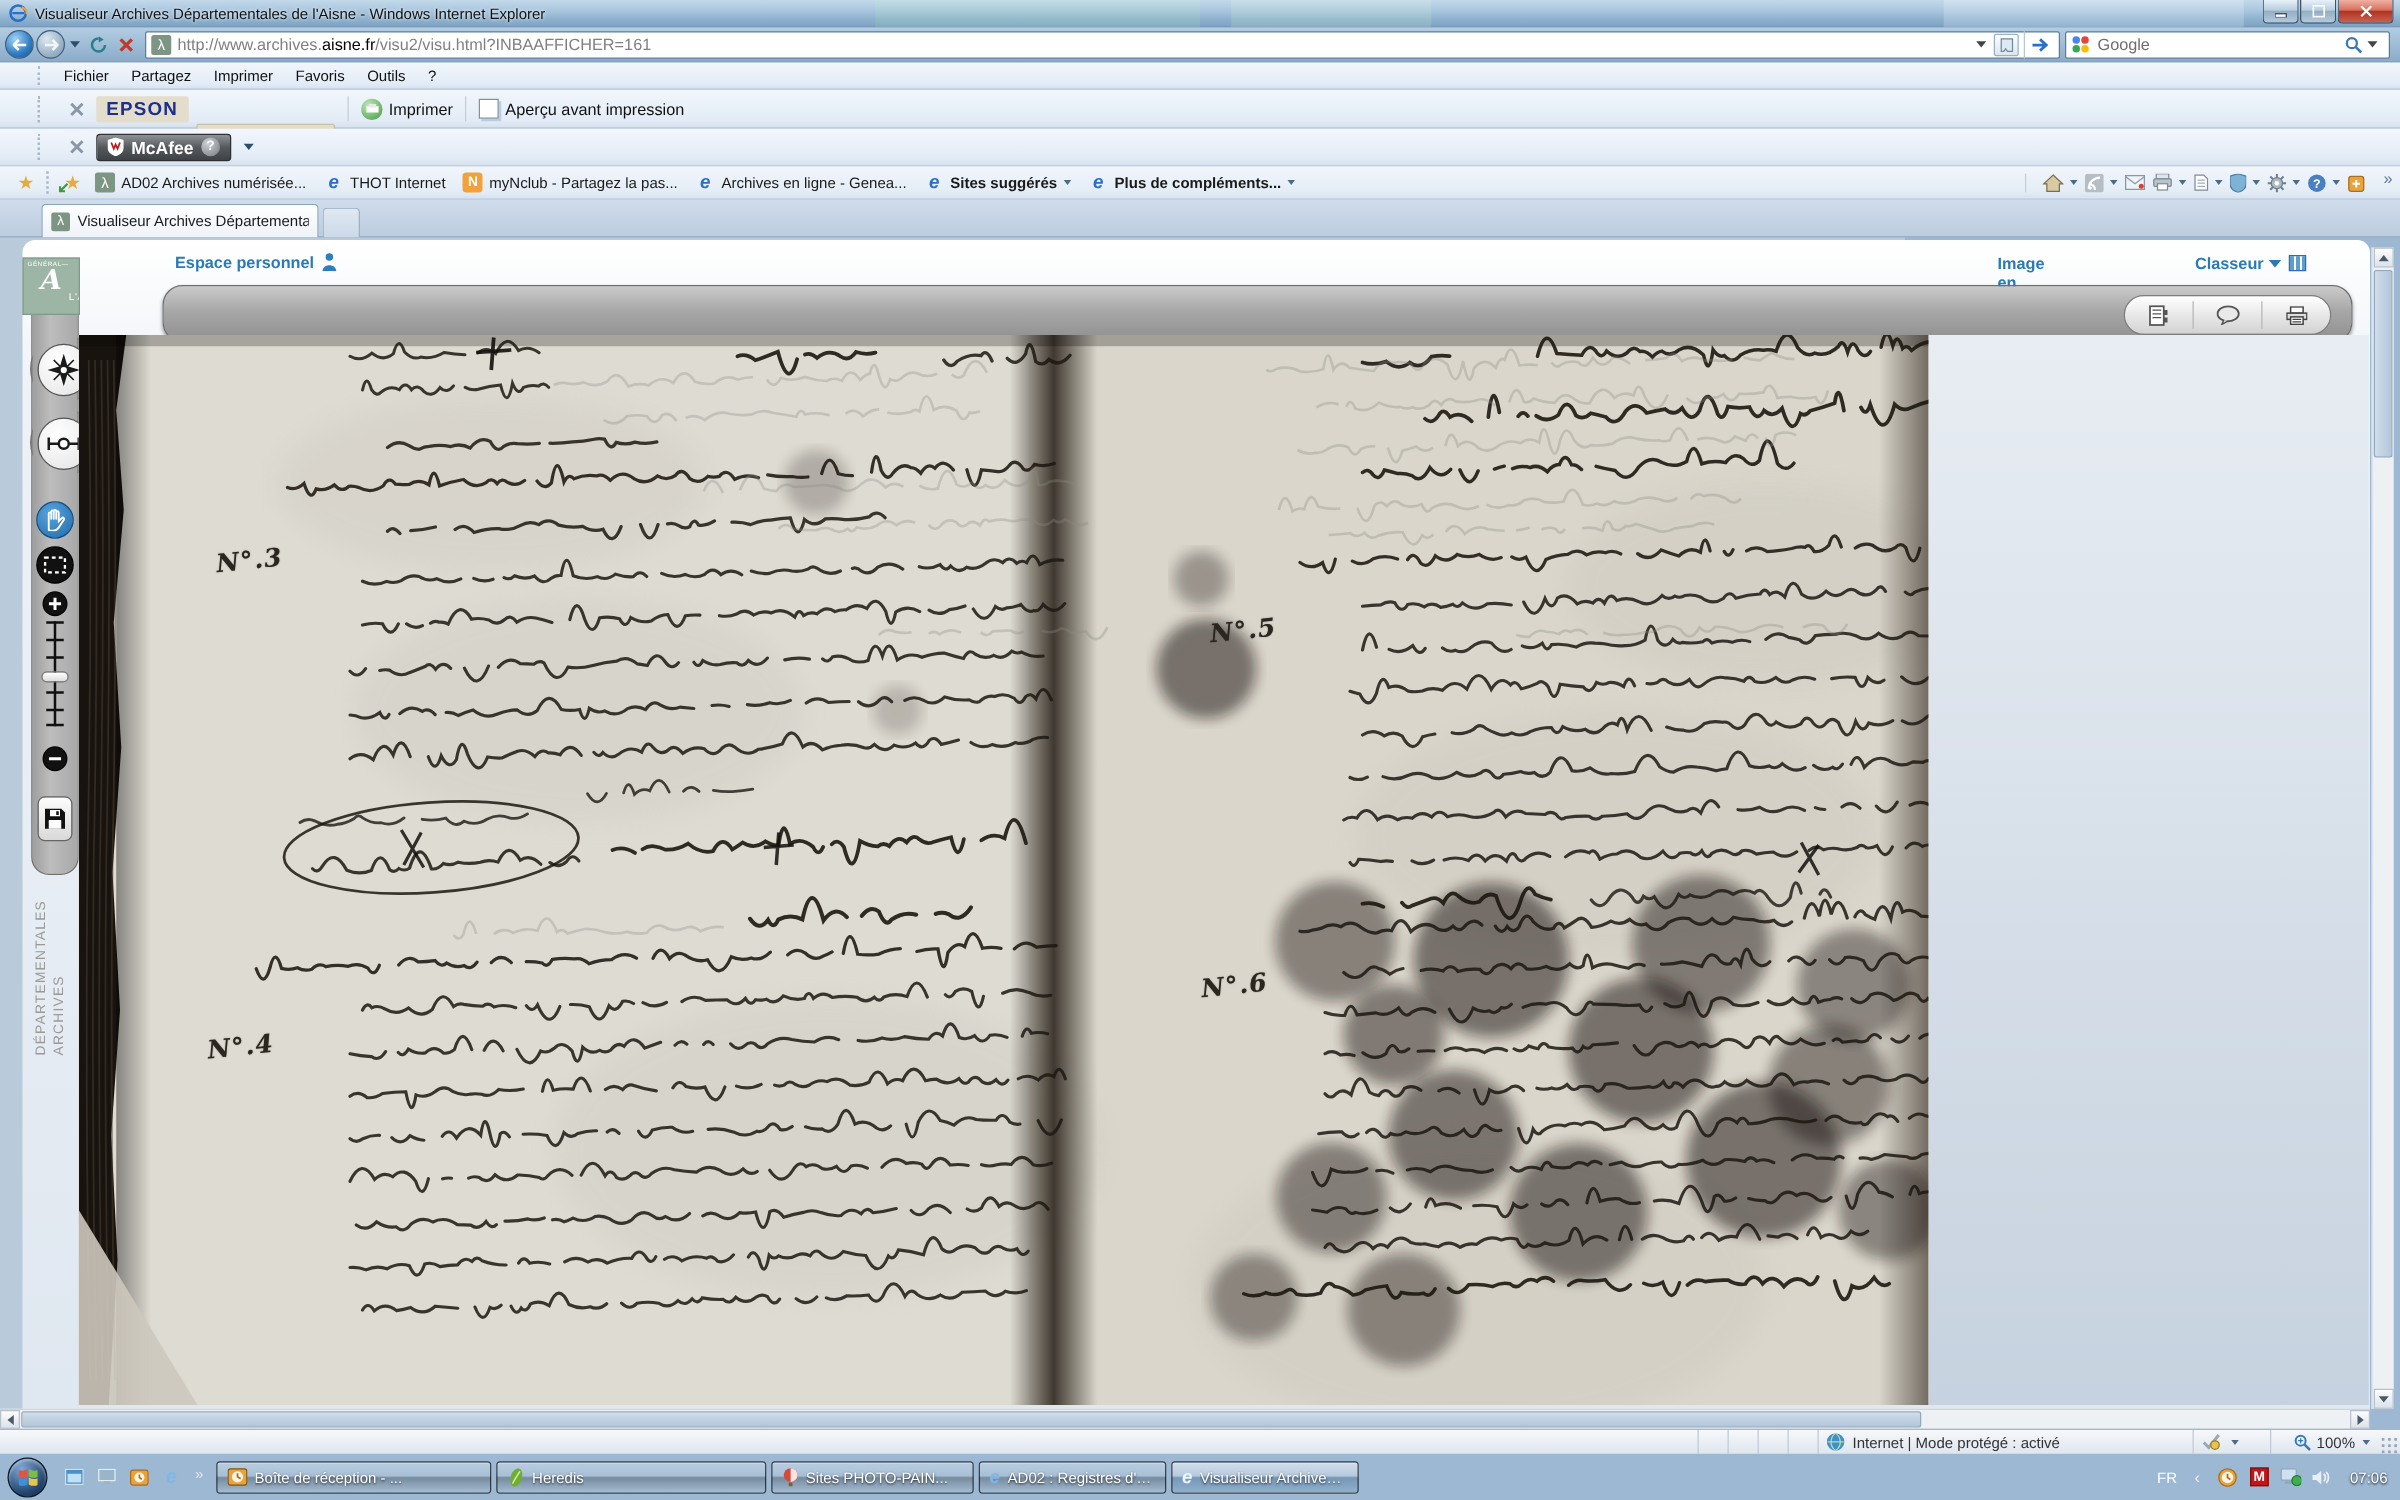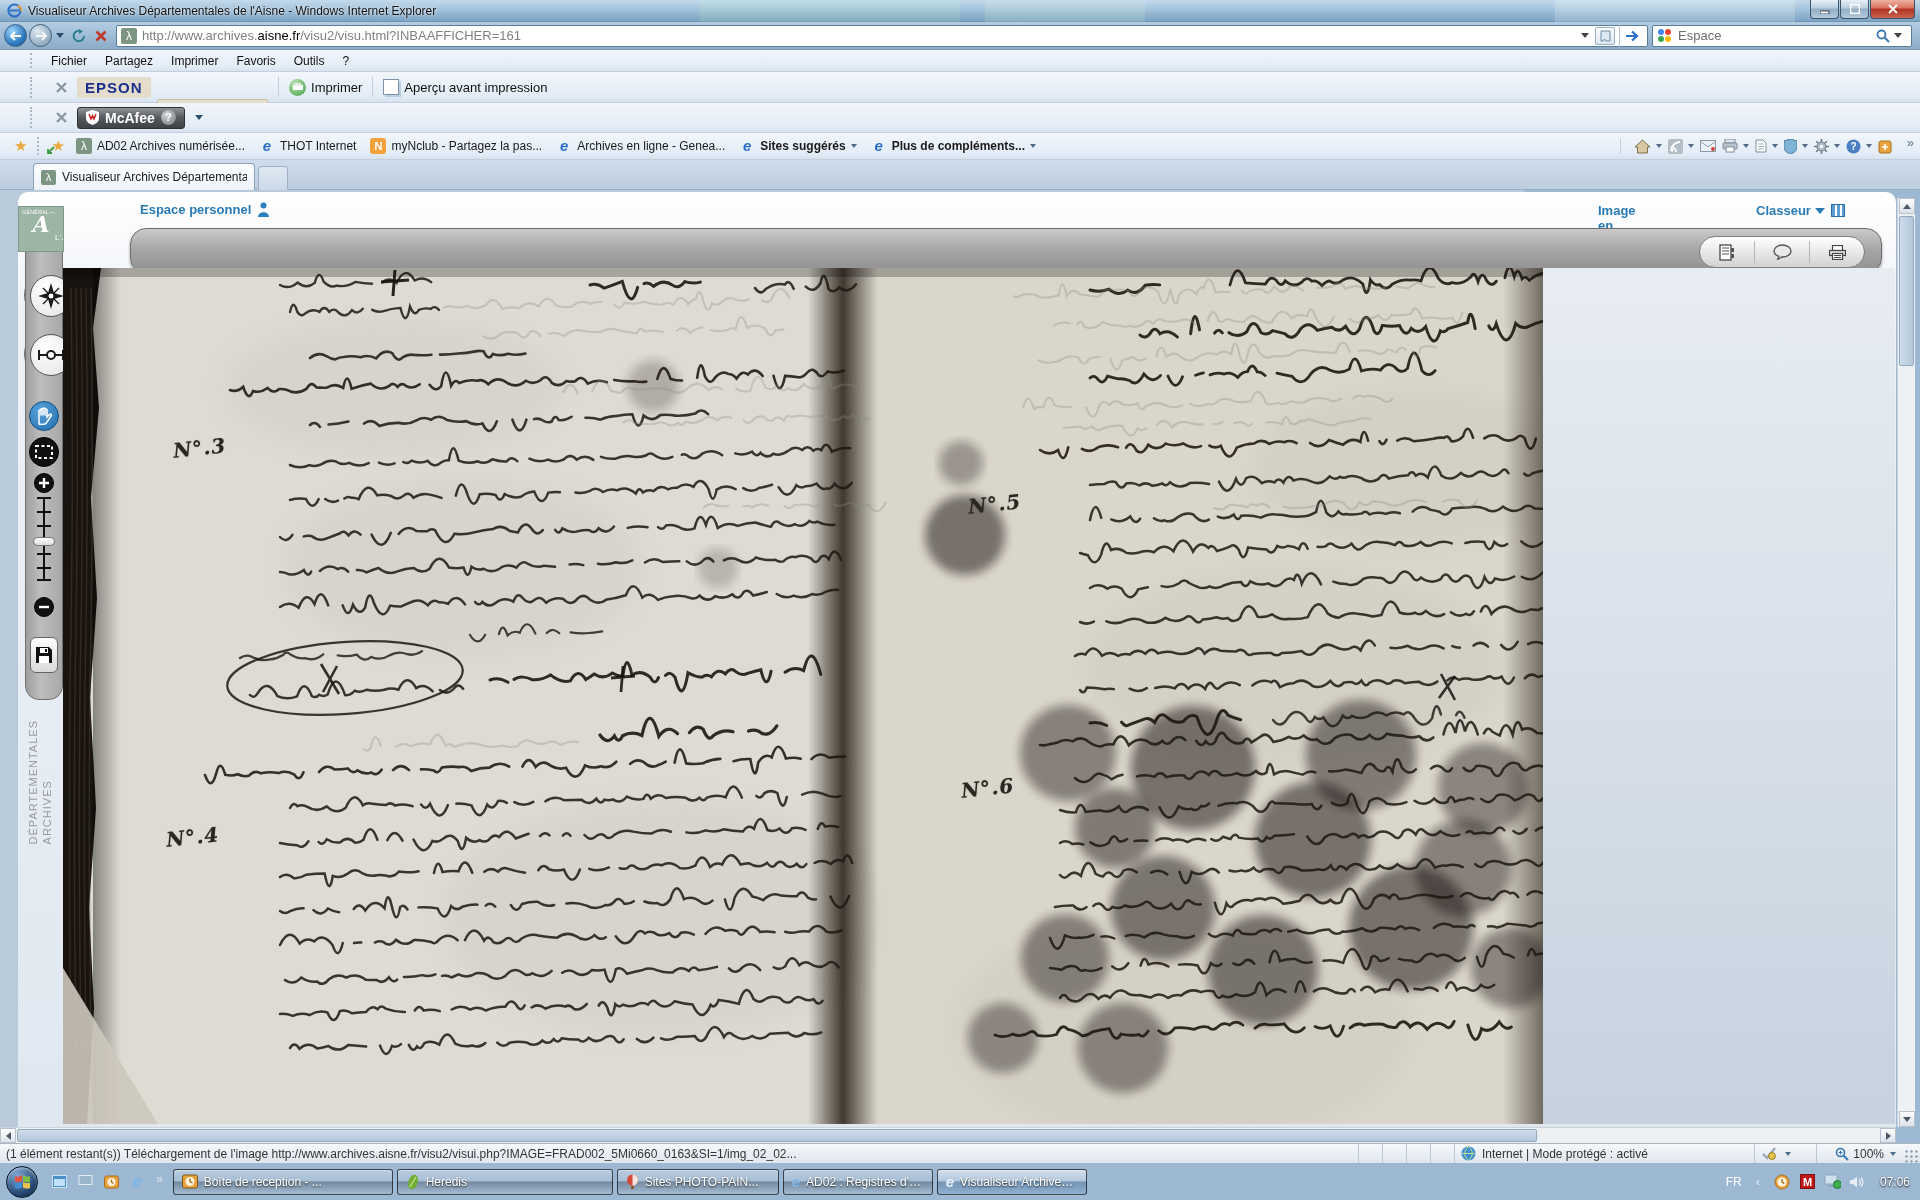--- a/index.html
+++ b/index.html
@@ -255,21 +255,21 @@
           </svg>
       </div>
     </div>
     <div class="searchbox">
       <span class="gdots">
         <i style="left:0;top:0;background:#4285f4"></i>
           <i style="left:7px;top:0;background:#ea4335"></i>
         <i style="left:0;top:7px;background:#34a853"></i>
           <i style="left:7px;top:7px;background:#fbbc05"></i>
       </span>
-      <span class="search-val">Espace</span>
+      <span class="search-val">Google</span>
       <svg class="mag" width="14" height="14">
         <circle cx="5.5" cy="5.5" r="4" fill="none" stroke="#3a78b5" stroke-width="1.8"></circle>
           <path d="M8.5 8.5 L13 13" stroke="#3a78b5" stroke-width="2"></path>
       </svg>
       <div class="drop-tri" style="border-top-color:#444"></div>
     </div>
   </div>
 
   <div class="trow menu-row">
     <div class="grip"></div>
@@ -696,21 +696,20 @@
           <div class="tri-l"></div>
         </div>
       <div class="hthumb"></div>
       <div class="btn" style="right:0;top:0;width:16px;height:15px">
           <div class="tri-r"></div>
         </div>
     </div>
   </div>
 
   <div class="statusbar">
-    <span class="status-text">(1 élément restant(s)) Téléchargement de l'image http://www.archives.aisne.fr/visu2/visui.php?IMAGE=FRAD002_5Mi0660_0163&amp;SI=1/img_02_02...</span>
     <span class="spacer"></span>
     <div class="scell empty"></div>
       <div class="scell empty"></div>
       <div class="scell empty"></div>
       <div class="scell empty"></div>
     <div class="scell" style="width:300px">
       <svg width="15" height="15" style="margin-right:6px">
         <circle cx="7.5" cy="7.5" r="7" fill="#3f8fd4"></circle>
           <path d="M1 7.5 h13 M7.5 0.5 c-5 4-5 10 0 14 M7.5 0.5 c5 4 5 10 0 14" stroke="#bfe08f" fill="none"></path>
       </svg>

